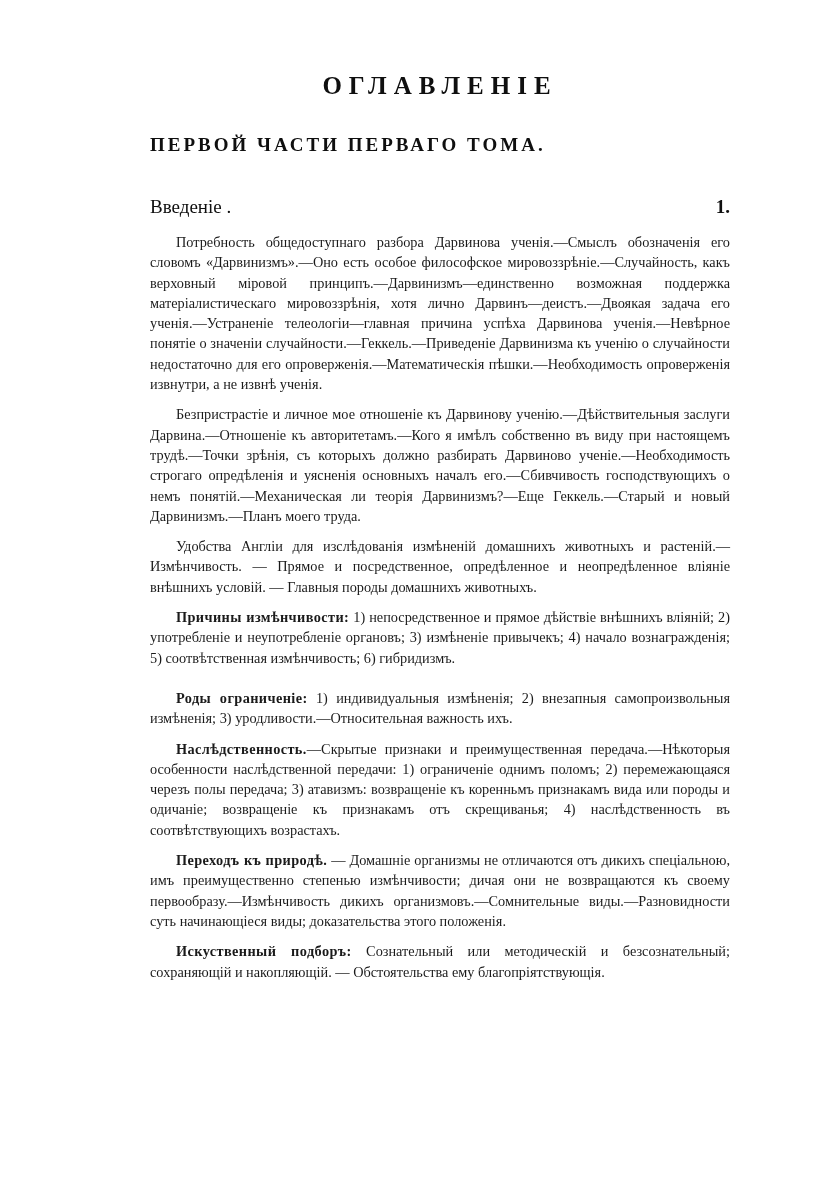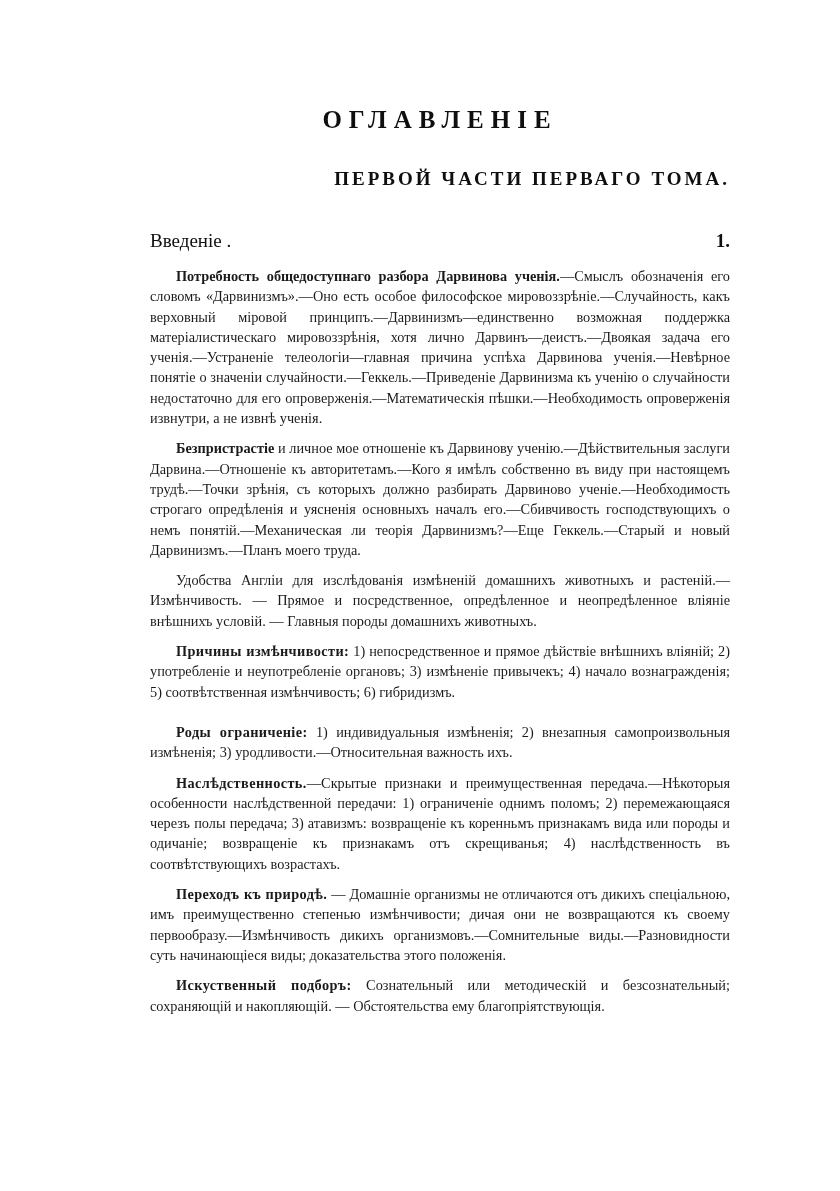--- a/index.html
+++ b/index.html
@@ -11,34 +11,34 @@
     width: 840px;
     height: 1191px;
     font-family: "Liberation Serif", serif;
     color: #1a1a1a;
   }
   .page {
     position: relative;
     width: 840px;
     height: 1191px;
     box-sizing: border-box;
-    padding: 106px 110px 40px 150px;
+    padding: 72px 110px 40px 150px;
     background: #fefefe;
     filter: contrast(1.02);
   }
   .doc-title {
     text-align: center;
     font-size: 25px;
     letter-spacing: 7px;
     font-weight: 600;
     margin: 0 0 34px 0;
     color: #111;
   }
   .doc-subtitle {
-    text-align: right;
+    text-align: left;
     font-size: 19px;
     letter-spacing: 3px;
     font-weight: 700;
     margin: 6px 0 40px 0;
     color: #111;
   }
   .entry-head {
     display: flex;
     align-items: baseline;
     justify-content: flex-start;
@@ -67,21 +67,21 @@
     text-align: justify;
     text-indent: 26px;
     margin: 0 0 10px 0;
     color: #1c1c1c;
     hyphens: auto;
   }
   .para.tight {
     margin-bottom: 20px;
   }
   .lead {
-    font-weight: 700;
+    font-weight: 400;
   }
   .para .lead-sp {
     font-weight: 700;
     letter-spacing: 0.4px;
   }
 </style>
 </head>
 <body>
 
 <div class="page">

